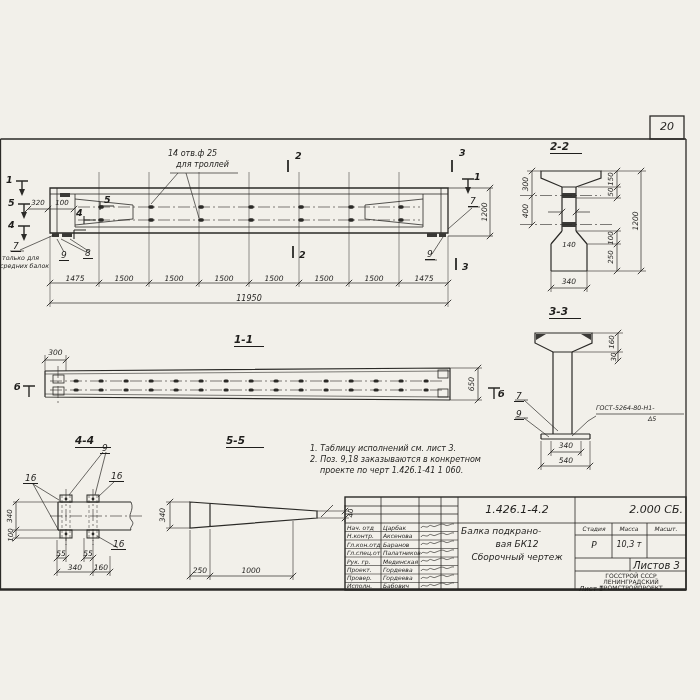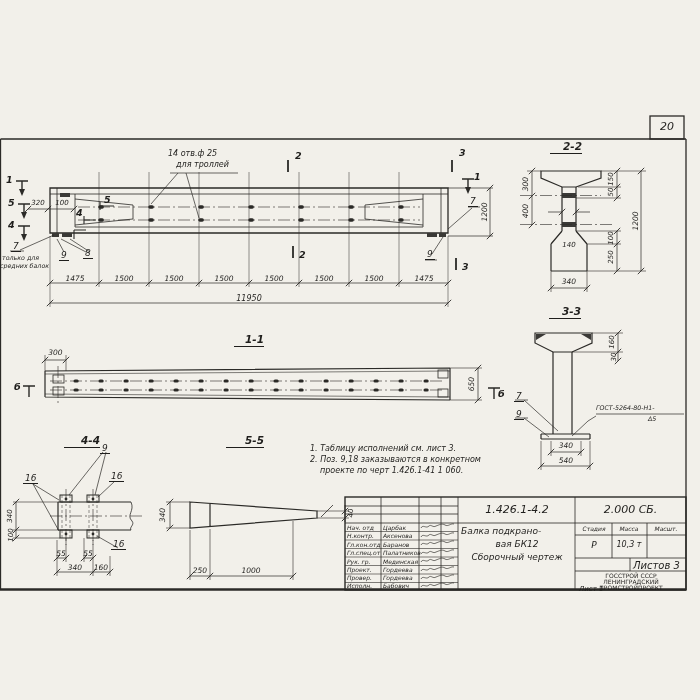--- a/index.html
+++ b/index.html
@@ -5,21 +5,21 @@
   html,body{margin:0;padding:0;}
   body{background:#f2f0ea;font-family:"DejaVu Sans",sans-serif;}
   #page{position:relative;width:700px;height:700px;background:#f2f0ea;overflow:hidden;}
   #linework{position:absolute;left:0;top:0;}
   .lbl{position:absolute;font:italic 8px "DejaVu Sans",sans-serif;color:#1f1e1c;white-space:nowrap;}
   .c{text-align:center;}
   .s7{font-size:7px;}.s75{font-size:7.5px;}.s10{font-size:10px;}
   .s63{font-size:6.3px;}.s6{font-size:6px;line-height:8px;}
   .rot{transform:rotate(-90deg);height:10px;line-height:10px;text-align:center;}
   .sec{position:absolute;font:italic 700 10.5px "DejaVu Sans",sans-serif;color:#1f1e1c;
-       border-bottom:1.2px solid #1f1e1c;text-align:right;padding-bottom:1px;white-space:nowrap;}
+       border-bottom:1.2px solid #1f1e1c;text-align:left;padding-bottom:1px;white-space:nowrap;}
   .call{position:absolute;font:italic 9px "DejaVu Sans",sans-serif;color:#1f1e1c;
         border-bottom:1px solid #1f1e1c;padding:0 2px;white-space:nowrap;}
   .mk{position:absolute;font:italic 600 9.5px "DejaVu Sans",sans-serif;color:#1f1e1c;white-space:nowrap;}
   .tb{position:absolute;font:italic 9px "DejaVu Sans",sans-serif;color:#1f1e1c;white-space:nowrap;}
 </style>
 </head>
 <body>
 
 <div id="page">
 
@@ -263,21 +263,21 @@
 <div class="lbl s63" style="left:648px;top:415px;">Δ5</div>
 <div class="lbl c s75" style="left:548px;top:441px;width:36px;">340</div>
 <div class="lbl c s75" style="left:548px;top:456px;width:36px;">540</div>
 
 <div class="sec" style="left:234px;top:333px;width:30px;">1-1</div>
 <div class="lbl c s75" style="left:43px;top:348px;width:25px;">300</div>
 <div class="lbl c s75 rot" style="left:457px;top:379px;width:30px;">650</div>
 <div class="mk" style="left:14px;top:381px;">б</div>
 <div class="mk" style="left:498px;top:388px;">б</div>
 
-<div class="sec" style="left:64px;top:434px;width:36px;">4-4</div>
+<div class="sec" style="left:75px;top:434px;width:36px;">4-4</div>
 <div class="call" style="left:100px;top:443px;">9</div>
 <div class="call" style="left:23px;top:473px;">16</div>
 <div class="call" style="left:109px;top:471px;">16</div>
 <div class="call" style="left:111px;top:539px;">16</div>
 <div class="lbl c s7 rot" style="left:-5px;top:511px;width:30px;">340</div>
 <div class="lbl c s7 rot" style="left:-4px;top:530px;width:30px;">100</div>
 <div class="lbl c s75" style="left:52px;top:549px;width:18px;">55</div>
 <div class="lbl c s75" style="left:79px;top:549px;width:18px;">55</div>
 <div class="lbl c s75" style="left:60px;top:563px;width:30px;">340</div>
 <div class="lbl c s75" style="left:87px;top:563px;width:28px;">160</div>
@@ -286,21 +286,21 @@
 <div class="lbl c s75 rot" style="left:148px;top:510px;width:30px;">340</div>
 <div class="lbl c s75" style="left:188px;top:566px;width:24px;">250</div>
 <div class="lbl c s75" style="left:234px;top:566px;width:34px;">1000</div>
 <div class="lbl c s7 rot" style="left:336px;top:508px;width:30px;">40</div>
 
 <div class="lbl" style="left:310px;top:444px;">1. Таблицу исполнений см. лист 3.</div>
 <div class="lbl" style="left:310px;top:455px;">2. Поз. 9,18 заказываются в конкретном</div>
 <div class="lbl" style="left:320px;top:466px;">проекте по черт 1.426.1-41 1 060.</div>
 
 <div class="tb c" style="left:462px;top:503px;width:110px;font-size:11px;text-align:center;">1.426.1-4.2</div>
-<div class="tb c" style="left:578px;top:503px;width:105px;font-size:11px;text-align:center;">2.000 СБ.</div>
+<div class="tb c" style="left:578px;top:503px;width:105px;font-size:11px;text-align:right;">2.000 СБ.</div>
 <div class="tb c" style="left:461px;top:526px;width:112px;text-align:left;">Балка подкрано-</div>
 <div class="tb c" style="left:461px;top:539px;width:112px;text-align:center;">вая БК12</div>
 <div class="tb c" style="left:461px;top:552px;width:112px;text-align:center;">Сборочный чертеж</div>
 <div class="lbl s6 c" style="left:576px;top:525px;width:36px;">Стадия</div>
 <div class="lbl s6 c" style="left:612px;top:525px;width:34px;">Масса</div>
 <div class="lbl s6 c" style="left:647px;top:525px;width:38px;">Масшт.</div>
 <div class="tb c" style="left:576px;top:540px;width:36px;text-align:center;">Р</div>
 <div class="tb c" style="left:612px;top:540px;width:34px;text-align:center;font-size:8px;">10,3 т</div>
 <div class="lbl" style="left:579px;top:560px;font-size:7px;margin-top:25px;">Лист 1</div>
 <div class="lbl" style="left:633px;top:560px;font-size:10px;">Листов 3</div>

